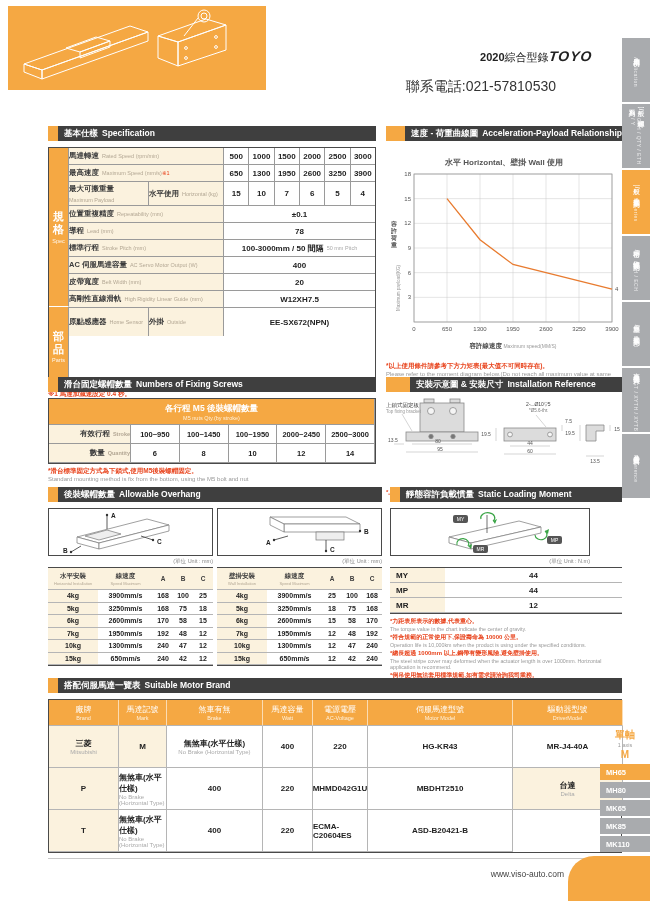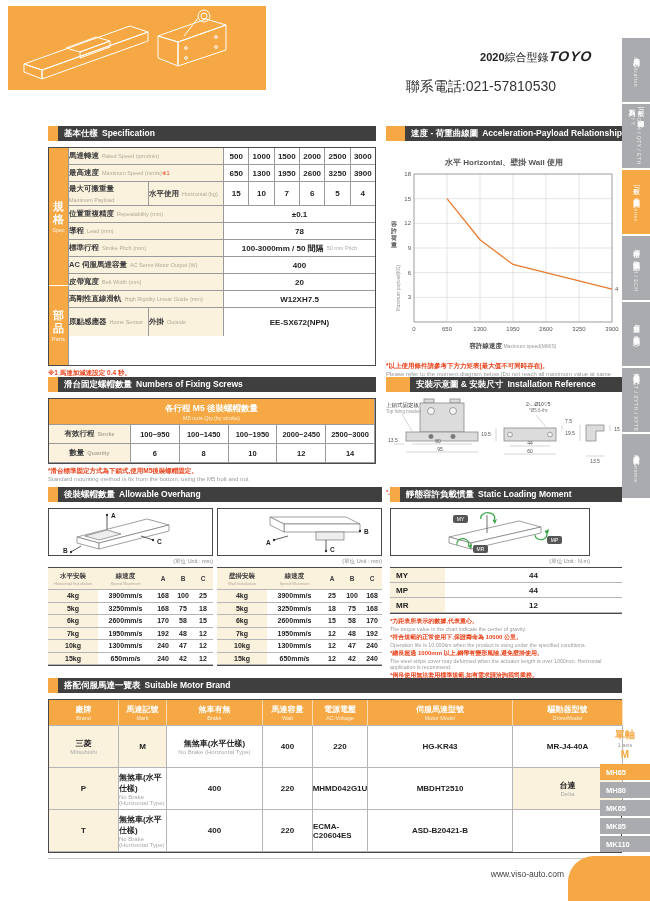--- a/index.html
+++ b/index.html
@@ -26,21 +26,21 @@
   .bar-sq{width:10px;background:#F5A843}
   .bar-sq.wide{width:24px}
   .bar-body{flex:1;background:#3F3F3F;color:#fff;font-size:8.5px;font-weight:bold;line-height:15px;padding-left:6px;white-space:nowrap}
   .bar-body .en{margin-left:4px}
 
   
   .sec-spec{left:48px;top:126px;width:328px}
   .spec-table{display:flex;border:1.5px solid #4a4a4a}
   .spec-side{width:20px;display:flex;flex-direction:column}
   .side-block{background:#F5A843;border-right:1px solid #9a9a9a;border-bottom:1px solid #fff;display:flex;flex-direction:column;align-items:center;justify-content:center;color:#fff}
-  .side-block.b1{height:138px}
+  .side-block.b1{height:159px}
   .side-block.b2{height:79px;border-bottom:none}
   .side-zh{width:12px;font-size:11px;font-weight:bold;line-height:1.15;text-align:center;word-break:break-all}
   .side-en{font-size:5.5px;color:rgba(255,255,255,.9);margin-top:2px}
   .spec-rows{flex:1;display:flex;flex-direction:column}
   .spec-row{display:flex;border-bottom:1px solid #9a9a9a}
   .spec-row:last-child{border-bottom:none}
   .h-std{height:17px}.h-med{height:24px}.h-tall{height:28px}
   .cell{border-right:1px solid #9a9a9a;display:flex;align-items:center}
   .spec-row .cell:last-child{border-right:none}
   .cell.label{background:#FBF2DE;flex-wrap:wrap;overflow:hidden}
@@ -59,21 +59,21 @@
   .chart-title{text-align:center;font-size:8px;font-weight:bold;color:#555;margin:16px 0 0 0}
   .chart-note{margin-top:2px}
 
   
   .sec-screws{left:48px;top:377px;width:328px}
   .screws-grid{display:grid;grid-template-columns:82px repeat(5,1fr);grid-template-rows:26px 19px 19px;border:1.5px solid #4a4a4a}
   .sc-cell{border-right:1px solid #9a9a9a;border-bottom:1px solid #9a9a9a;display:flex;align-items:center;justify-content:center;background:#fff;font-size:7.5px;font-weight:bold;color:#222}
   .sc-head{grid-column:1/-1;background:#F5A843;flex-direction:column;color:#fff}
   .sc-head .z{font-size:8.5px;font-weight:bold}
   .sc-head .e{font-size:5.5px;color:rgba(255,248,235,.9);font-weight:normal}
-  .sc-label{background:#FBF2DE;justify-content:center;padding-left:0}
+  .sc-label{background:#FBF2DE;justify-content:flex-end;padding-left:0}
 
   
   .sec-install{left:386px;top:377px;width:236px}
   .inst-note{margin-top:2px}
   .inst-note .fn-en{margin-left:3px}
 
   
   .sec-overhang{left:48px;top:487px;width:334px}
   .oh-row{display:flex;gap:4px}
   .oh-col{width:165px}
@@ -96,21 +96,21 @@
   .mo-val{justify-content:center}
   .mo-notes{margin-top:3px}
   .mo-notes .fn-red{font-size:6px;display:block}
   .mo-notes .fn-en{font-size:5.3px;display:block;margin-bottom:1px}
 
   
   .sec-motor{left:48px;top:678px;width:574px}
   .motor-grid{display:grid;grid-template-columns:70px 48px 96px 50px 55px 145px 110px;grid-template-rows:26px repeat(3,42px);border:1.5px solid #4a4a4a}
   .mt-cell{border-right:1px solid #b5b5b5;border-bottom:1px solid #b5b5b5;display:flex;flex-direction:column;align-items:center;justify-content:center;background:#fff;font-size:8px;font-weight:bold;color:#222}
   .mt-head{background:#F5A843;border-right:1px solid rgba(255,255,255,.6)}
-  .mt-head .z{font-size:8px;font-weight:bold;color:#fff}
+  .mt-head .z{font-size:8px;font-weight:normal;color:#fff}
   .mt-head .e{font-size:5.5px;color:rgba(255,246,230,.95);font-weight:normal}
   .mt-beige{background:#FBF2DE}
   .mt-sub{font-size:6px;color:#aaa;font-weight:normal}
 
   
   .axis-nav{position:absolute;right:0;top:728px;width:50px;text-align:center}
   .an-zh{font-size:10px;font-weight:bold;color:#F5A843}
   .an-en{font-size:5.5px;color:#999}
   .an-series{font-size:10px;font-weight:bold;color:#F5A843;margin:1px 0 4px}
   .an-btn{height:16px;background:#A9ABAE;color:#fff;font-size:7.5px;font-weight:bold;display:flex;align-items:center;padding-left:6px;margin-bottom:2px;cursor:pointer}

